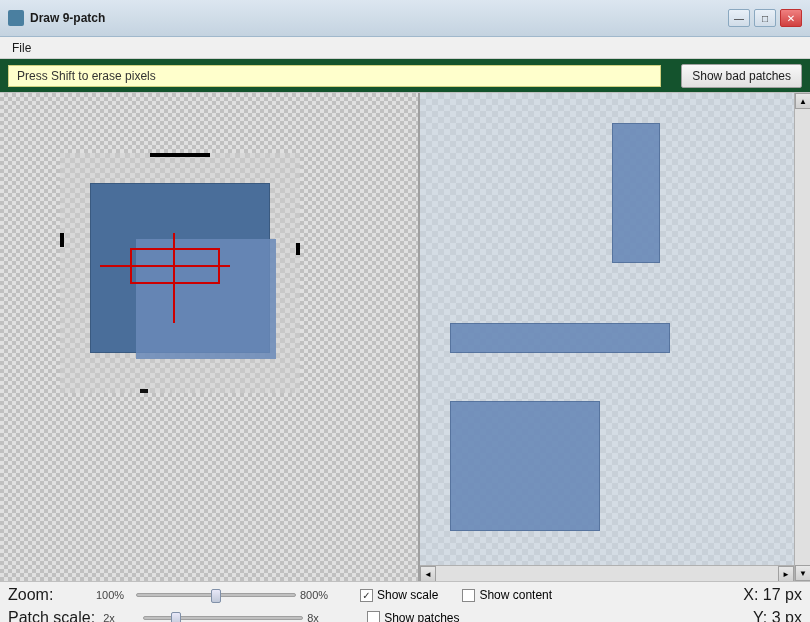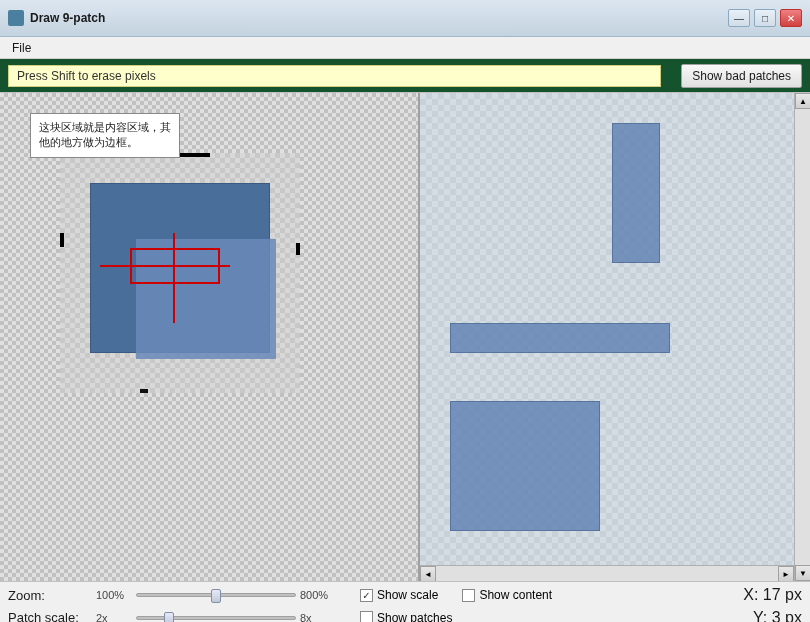--- a/index.html
+++ b/index.html
@@ -374,21 +374,21 @@
       flex-direction: column;
       padding: 2px 8px;
     }
     .status-row {
       display: flex;
       align-items: center;
       height: 24px;
       gap: 8px;
     }
     .status-label {
-      font-size: 13px;
+      font-size: 16px;
       color: #1a1a1a;
       min-width: 80px;
     }
     .status-slider-container {
       display: flex;
       align-items: center;
       gap: 4px;
     }
     .status-slider-label {
       font-size: 11px;
@@ -463,23 +463,20 @@
 <div class="toolbar">
   <div class="toolbar-hint">Press Shift to erase pixels</div>
   <button class="bad-patches-btn">Show bad patches</button>
 </div>
 
 <div class="main-content">
 
   <div class="editor-pane">
     <div class="checker-bg"></div>
 
-    <div class="callout">
-      <span>这块区域就是内容区域，其他的地方做为边框。</span>
-    </div>
 
     <div class="callout-arrow"></div>
     <div class="callout-arrow-head"></div>
 
     <div class="canvas-container">
       <div class="patch-outer">
 
         <div class="patch-blue-outer">
 
           <div class="patch-blue-inner"></div>

